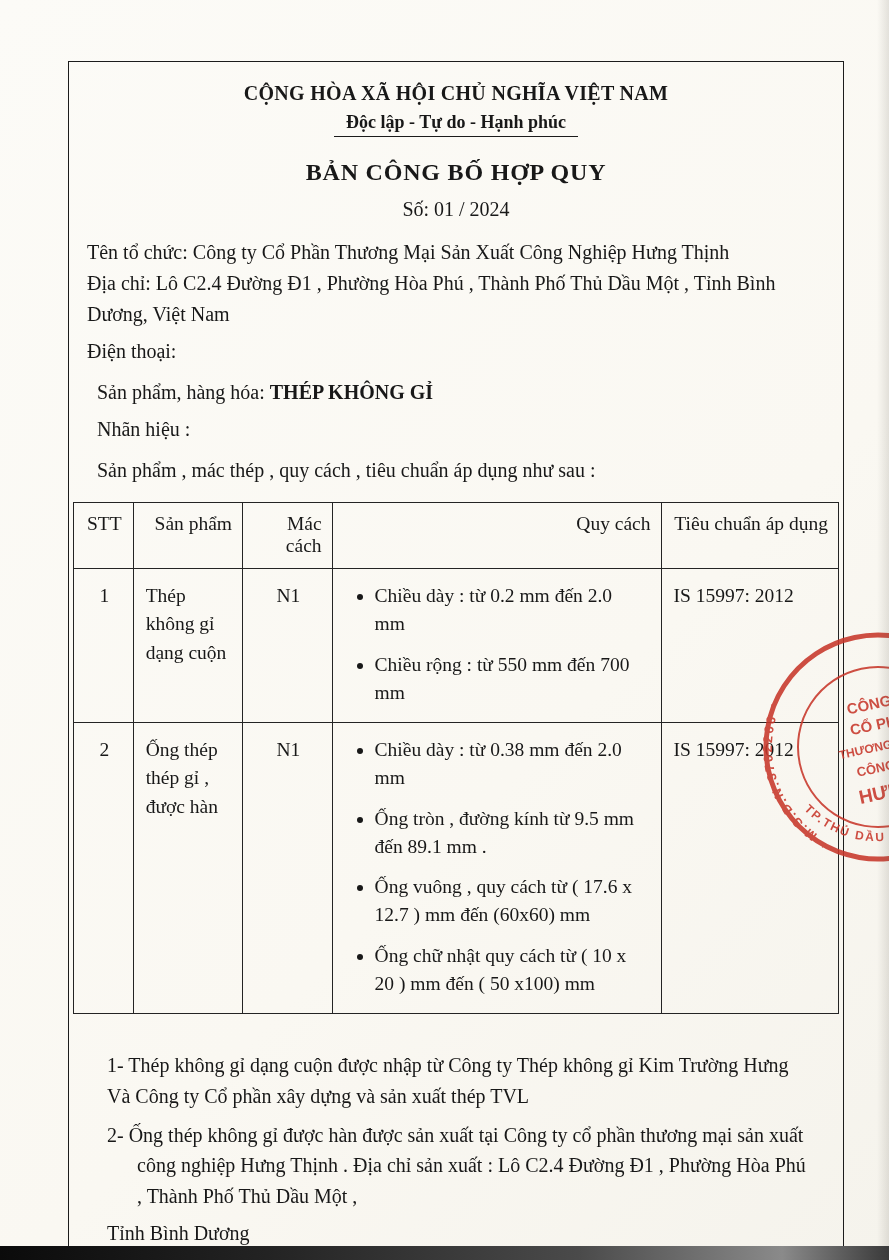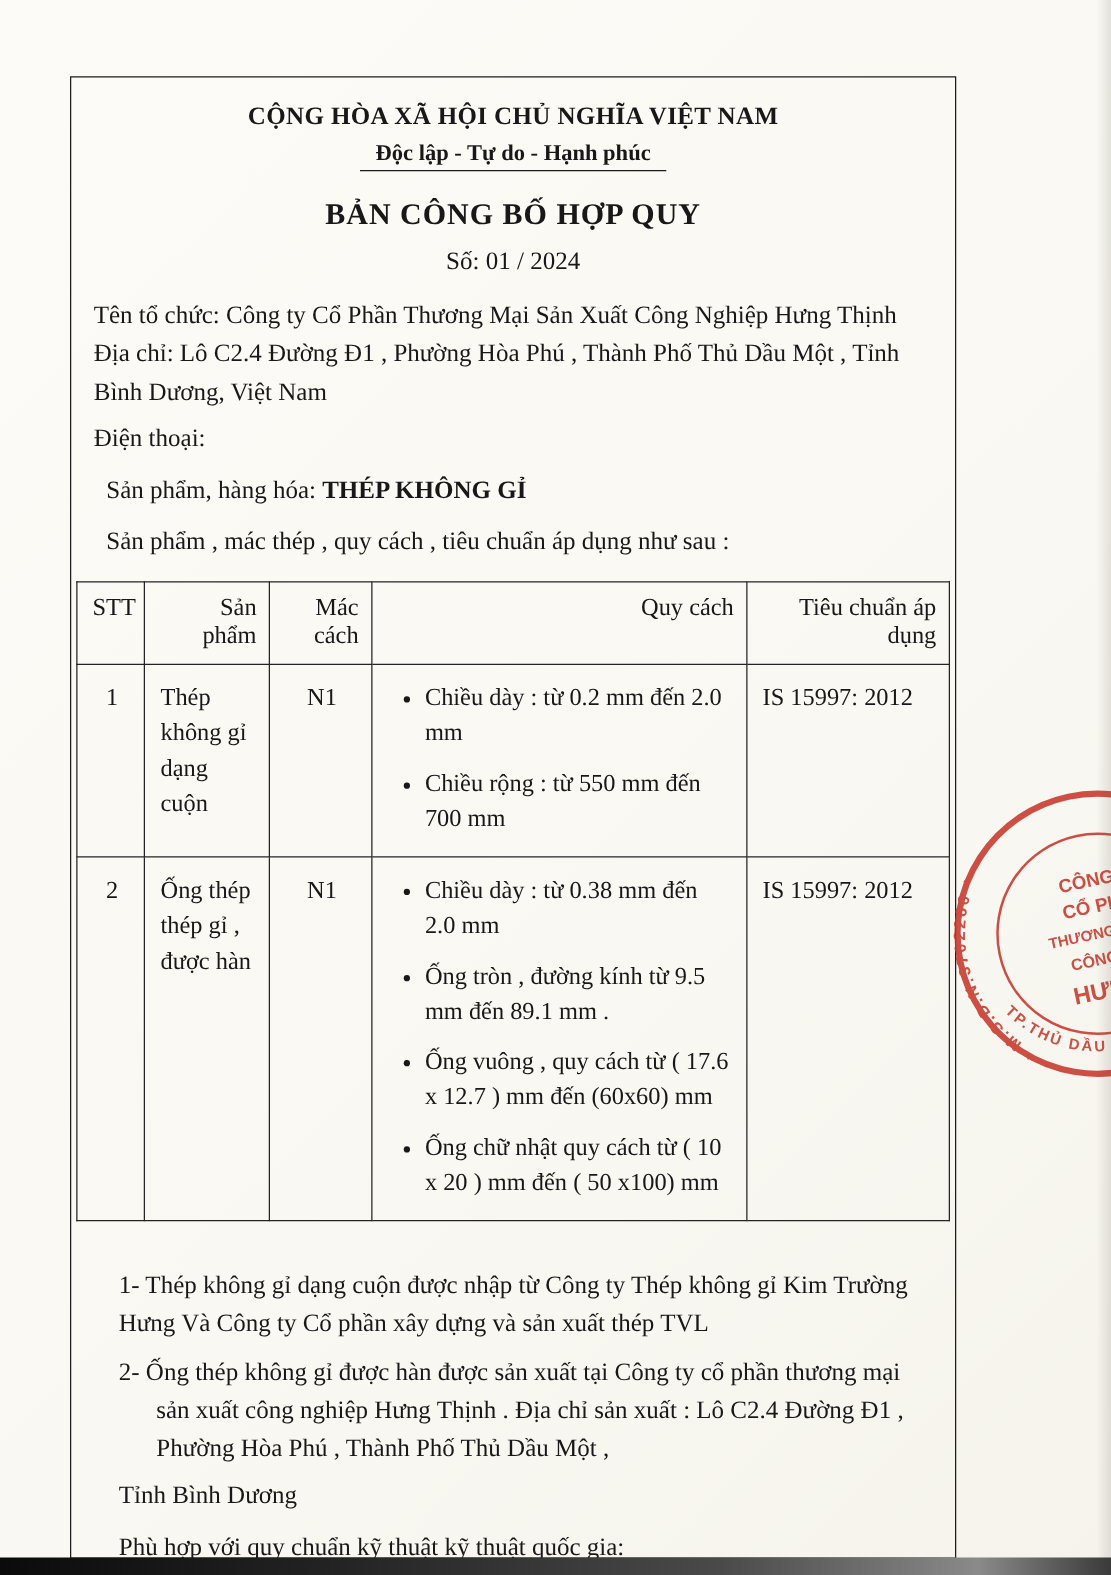--- a/index.html
+++ b/index.html
@@ -3,21 +3,21 @@
 <meta charset="utf-8">
 <style>
   html,body { margin:0; padding:0; background:#d8d5cd; }
   .page {
     position:relative; width:889px; height:1260px; overflow:hidden;
     background:linear-gradient(135deg,#fcfbf7 0%, #faf8f2 60%, #f5f3ec 100%);
     font-family:"Liberation Serif","DejaVu Serif",serif;
     color:#181818;
   }
   .frame {
-    position:absolute; left:56px; top:61px; width:709px; height:1186px;
+    position:absolute; left:68px; top:61px; width:776px; height:1186px;
     border:1.6px solid #1c1c1c; box-sizing:border-box; background:transparent;
   }
   .content { position:relative; padding-top:12px; height:100%; box-sizing:border-box; }
 
   .center { text-align:center; }
   .nat-header { font-size:20px; font-weight:bold; letter-spacing:.3px; margin-top:8px; }
   .motto-wrap { margin-top:7px; }
   .motto { display:inline-block; font-size:18px; font-weight:bold; border-bottom:1.8px solid #1b1b1b; padding:0 12px 3px 12px; }
   .doc-title { font-size:24px; font-weight:bold; letter-spacing:.8px; margin-top:22px; }
   .doc-number { font-size:20px; margin-top:12px; }
@@ -78,20 +78,21 @@
       <div class="p-block info">
         <div>Tên tổ chức: Công ty Cổ Phần Thương Mại Sản Xuất Công Nghiệp Hưng Thịnh</div>
         <div>Địa chỉ: Lô C2.4 Đường Đ1 , Phường Hòa Phú , Thành Phố Thủ Dầu Một , Tỉnh Bình Dương, Việt Nam</div>
         <div class="mt6">Điện thoại:</div>
       </div>
 
       <div class="p-block indent1 mt10">
         <span>Sản phẩm, hàng hóa:</span>
         <span class="bold">THÉP KHÔNG GỈ</span>
       </div>
+      <div class="p-block indent1 mt6">Nhãn hiệu :</div>
       <div class="p-block indent1 mt10">Sản phẩm , mác thép , quy cách , tiêu chuẩn áp dụng như sau :</div>
 
       <table class="spec">
         <colgroup>
           <col style="width:7.8%">
             <col style="width:14.3%">
             <col style="width:11.7%">
             <col style="width:43.0%">
             <col style="width:23.2%">
         </colgroup>

